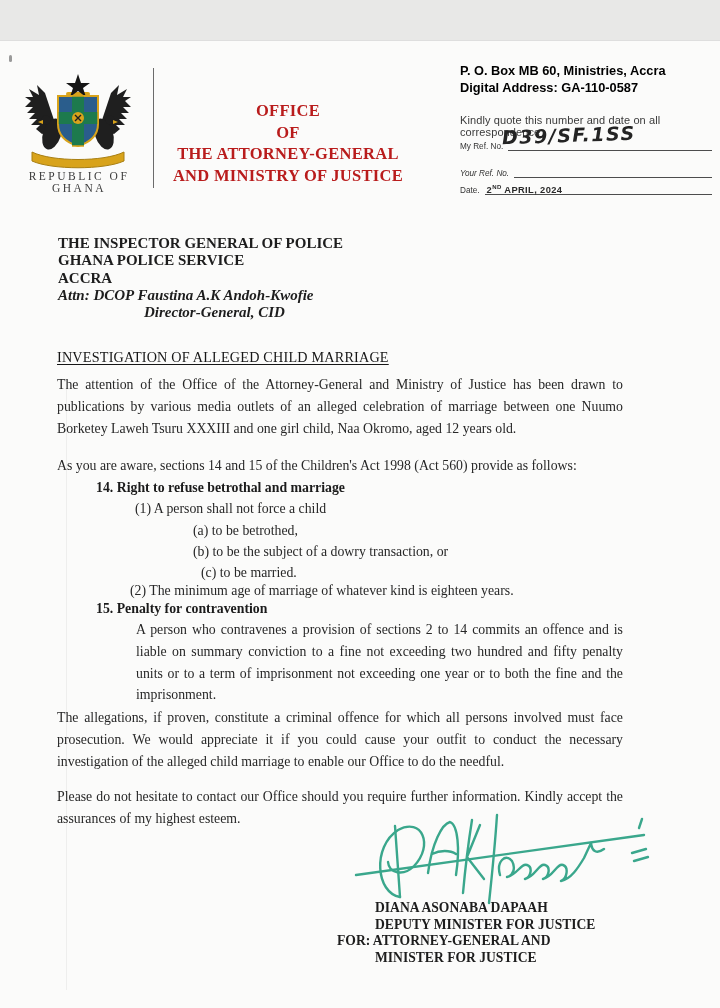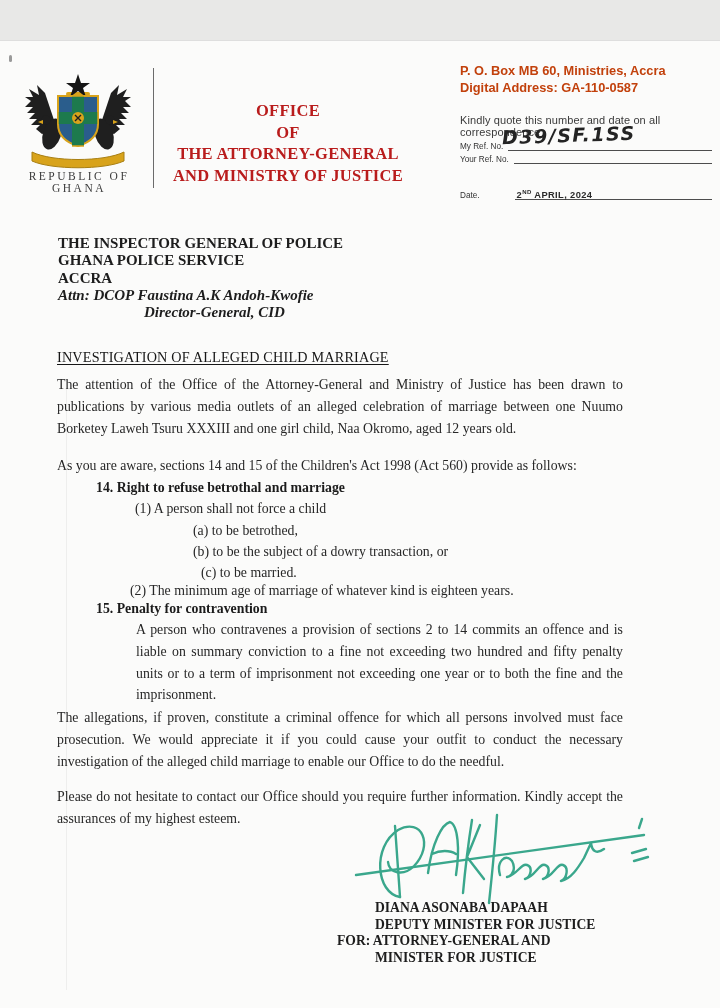--- a/index.html
+++ b/index.html
@@ -12,28 +12,28 @@
   
   .crest{position:absolute;left:16px;top:72px;}
   .crest-caption{position:absolute;left:0px;top:170px;width:158px;text-align:center;
                  font-size:11.5px;letter-spacing:2.5px;color:#3c3c3c;}
   .hdr-divider{position:absolute;left:153px;top:68px;width:1px;height:120px;background:#6b6b6b;}
   .office-title{position:absolute;left:160px;top:100px;width:256px;text-align:center;
                 font-weight:bold;font-size:16.5px;line-height:21.5px;color:#b91c1c;letter-spacing:0.3px;}
   .office-title div{white-space:nowrap;}
 
   .right-block{position:absolute;left:460px;top:63px;width:252px;font-family:"Liberation Sans","DejaVu Sans",sans-serif;}
-  .pobox{font-weight:bold;font-size:12.8px;line-height:16.5px;color:#c2410c;}
+  .pobox{font-weight:bold;font-size:12.8px;line-height:16.5px;color:#000000;}
   .quote-note{margin-top:18px;font-size:11px;color:#3a3a3a;letter-spacing:0.1px;}
   .ref-row{position:relative;display:flex;align-items:flex-end;font-size:8.2px;color:#333;}
   .ref-row .lbl{white-space:nowrap;padding-right:5px;}
   .ref-row .line{flex:1;border-bottom:1px solid #4d4d4d;height:10px;}
   .row-myref{margin-top:2px;}
-  .row-yourref{margin-top:2px;}
-  .row-date{margin-top:25px;gap:30px;}
+  .row-yourref{margin-top:16px;font-style:italic;}
+  .row-date{margin-top:6px;}
   .handwritten-ref{position:absolute;left:42px;top:-16px;font-family:"DejaVu Sans",sans-serif;
                    font-style:italic;font-weight:bold;font-size:19px;color:#242424;
                    transform:rotate(-2deg);letter-spacing:1.5px;white-space:nowrap;}
   .date-val{font-size:9.3px;font-weight:bold;color:#2a2a2a;letter-spacing:0.4px;padding:0 4px 0 2px;white-space:nowrap;}
   .date-val sup{font-size:6px;}
 
   
   .addressee{position:absolute;left:58px;top:235px;font-weight:bold;font-size:15px;line-height:17.3px;color:#1d1d1d;}
   .attn{font-style:italic;}
   .attn-title{font-style:italic;margin-left:86px;}

